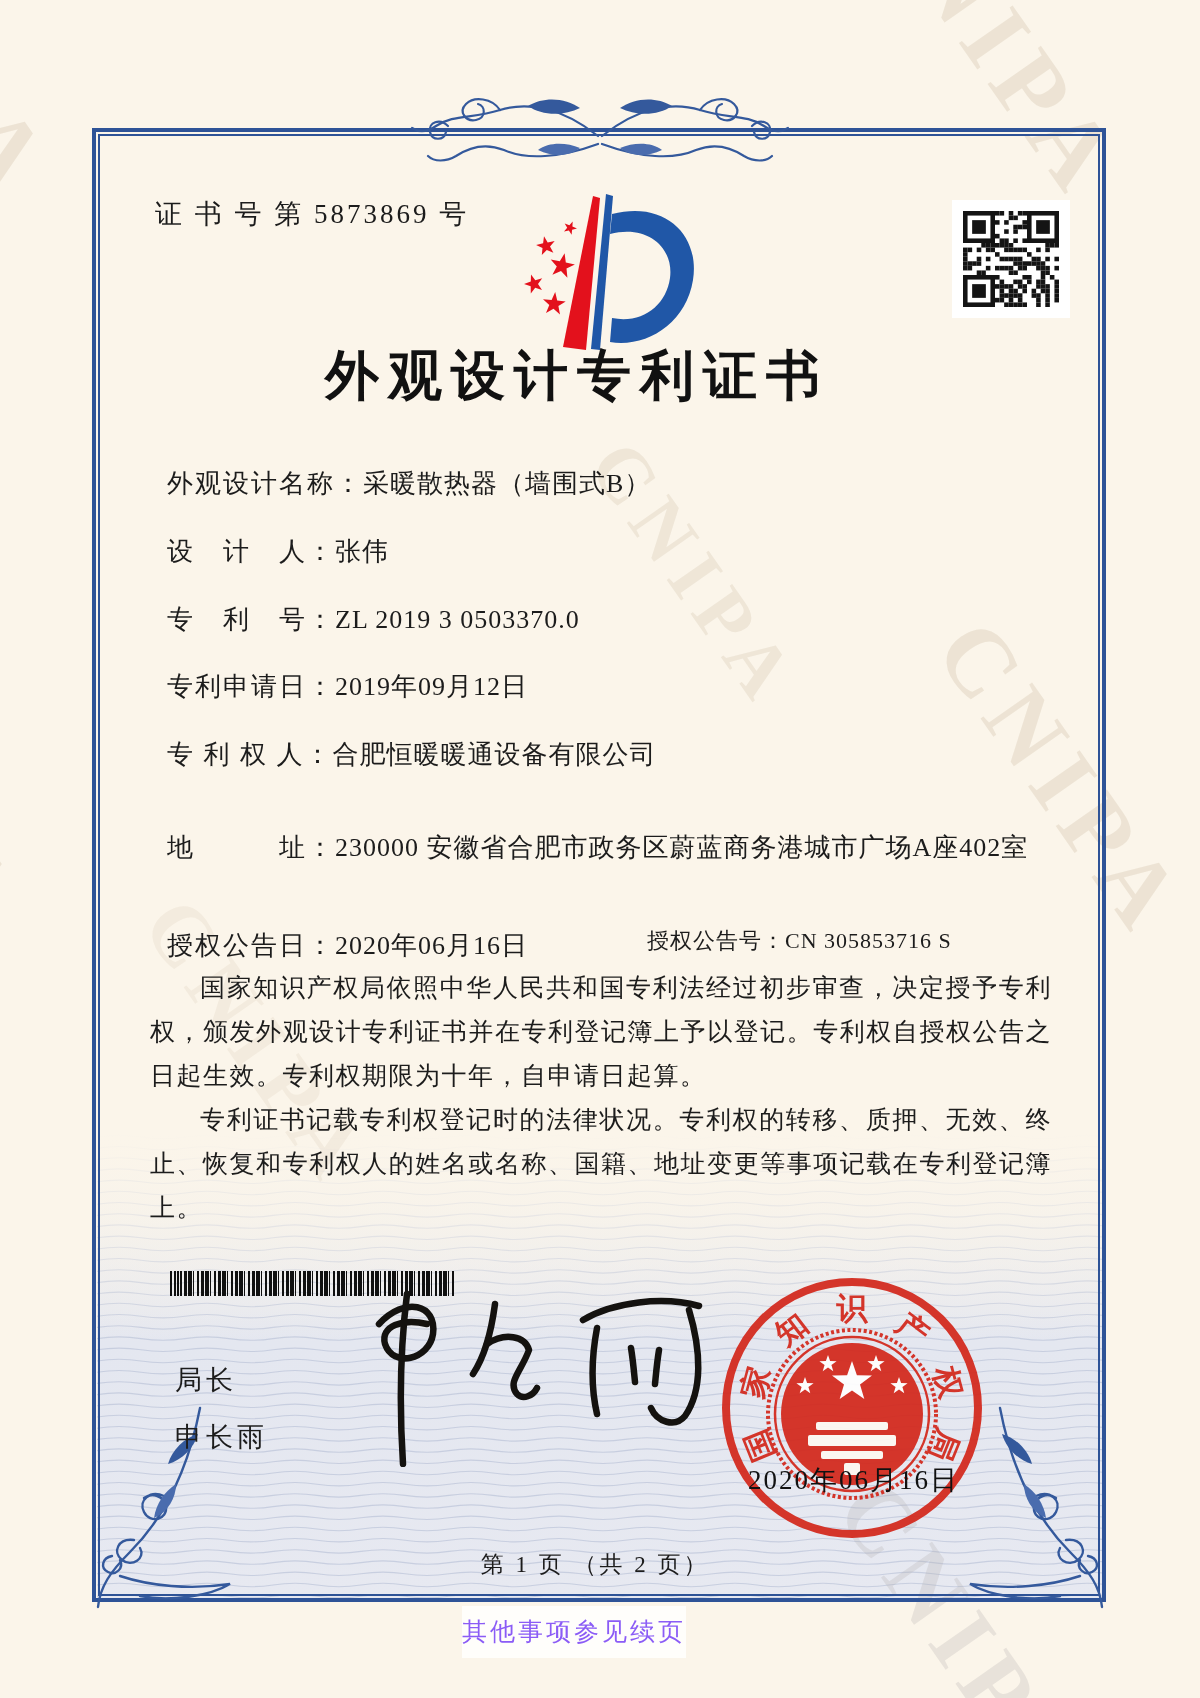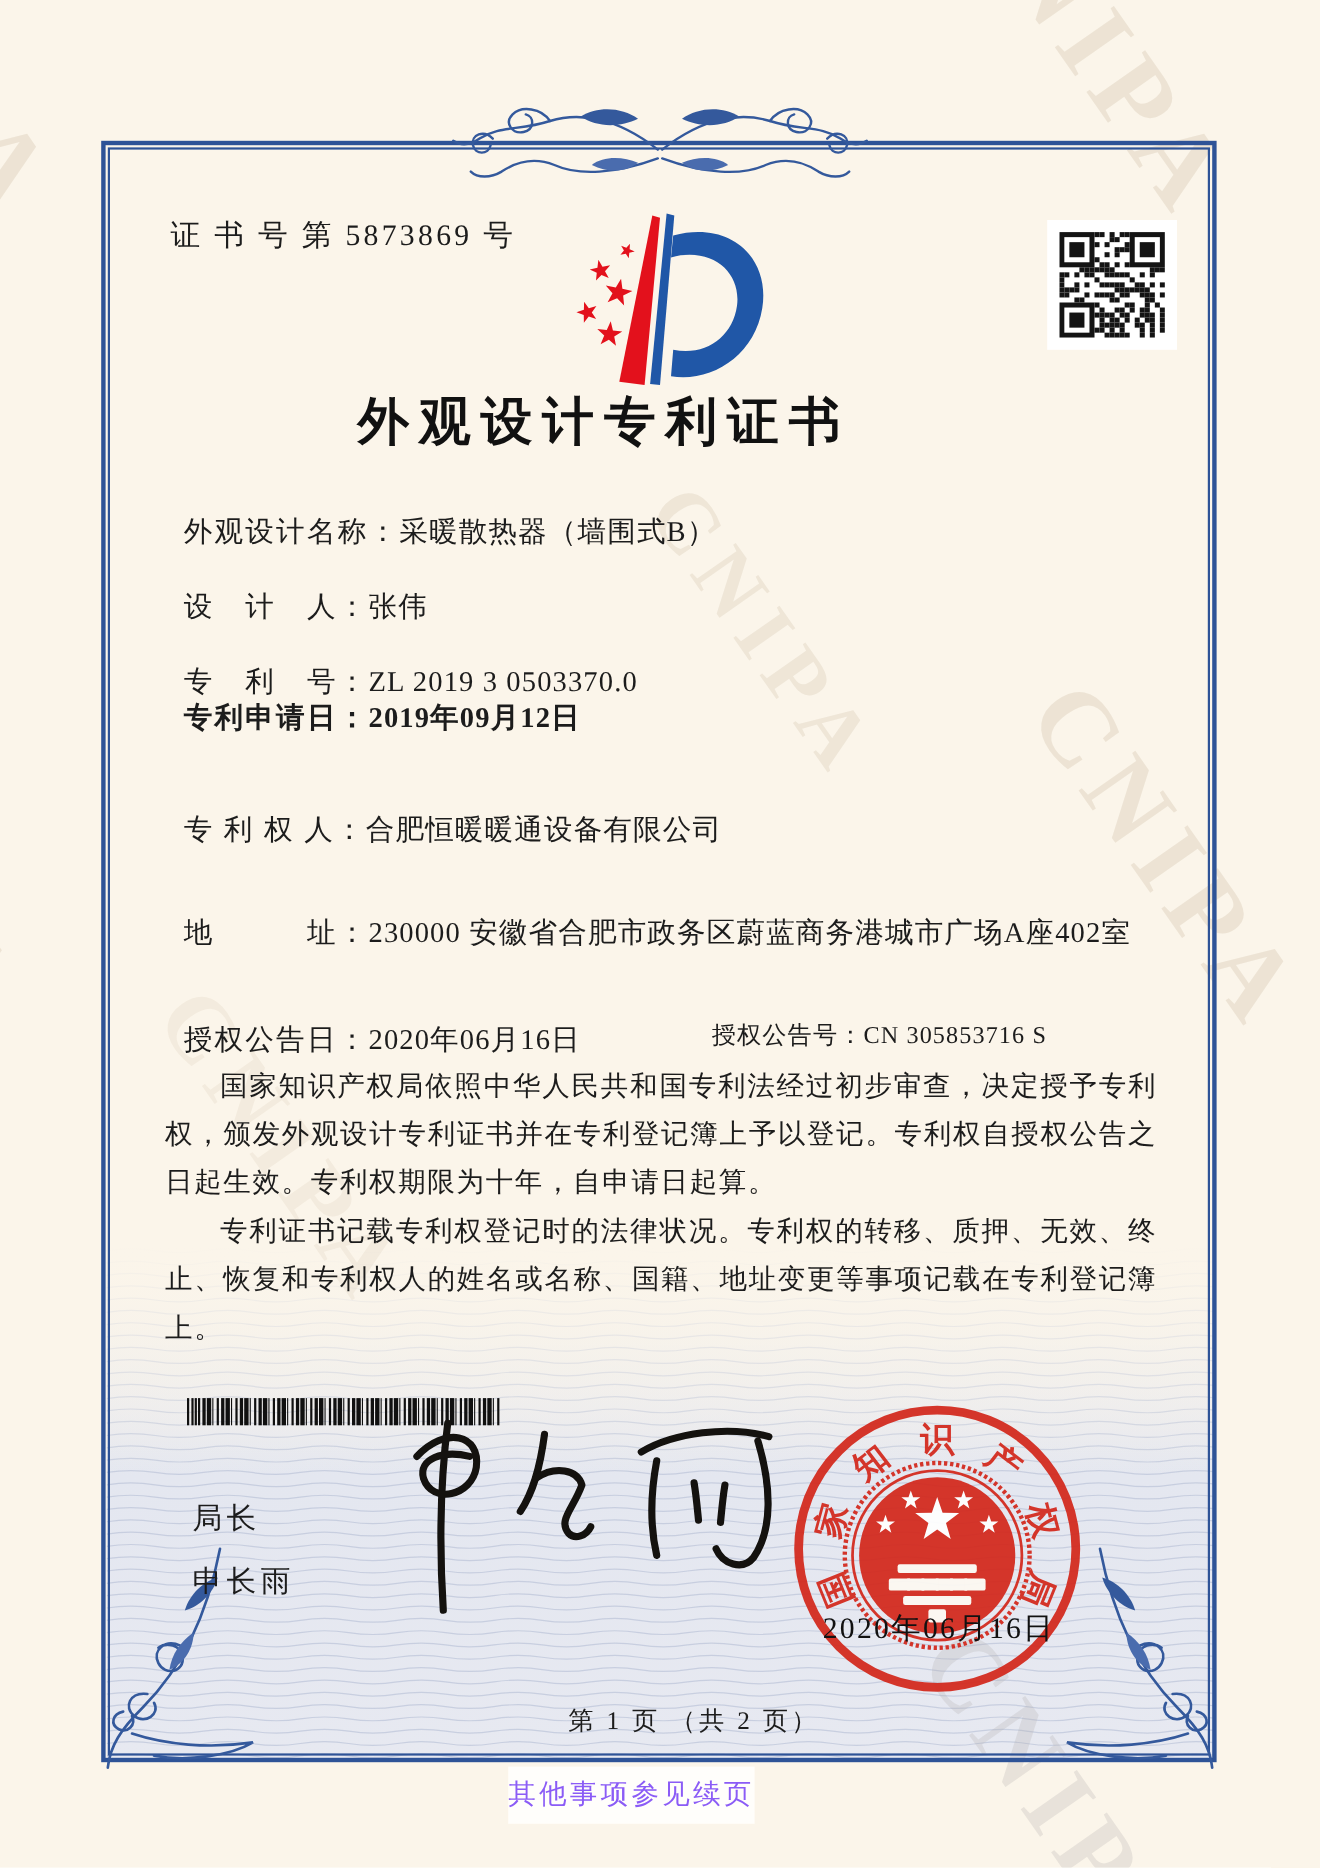--- a/index.html
+++ b/index.html
@@ -36,22 +36,22 @@
     position:absolute;left:2px;top:2px;right:2px;bottom:2px;
     border:2px solid #2e5397;
   }
   .ornament{position:absolute;z-index:3;pointer-events:none;}
   
   .cert-no{position:absolute;left:155px;top:196px;z-index:3;font-size:27px;letter-spacing:3px;}
   .logo{position:absolute;left:500px;top:192px;z-index:3;}
   .qr{position:absolute;left:952px;top:200px;width:118px;height:118px;background:#ffffff;z-index:3;}
   .qr svg{position:absolute;left:11px;top:11px;}
   .doc-title{
-    position:absolute;left:325px;top:352px;z-index:3;
-    font-size:47px;font-weight:700;letter-spacing:9px;color:#111;
+    position:absolute;left:325px;top:340px;z-index:3;
+    font-size:54px;font-weight:700;letter-spacing:9px;color:#111;
   }
   
   .field{position:absolute;left:155px;z-index:3;font-size:26px;line-height:40px;letter-spacing:1px;margin-left:12px;}
   .field .lab{letter-spacing:2px;}
   .addr{display:flex;}
   .addr .val{width:742px;}
   .grant2{position:absolute;left:647px;z-index:3;font-size:22px;letter-spacing:1px;}
   
   .bodytext{
     position:absolute;left:150px;top:966px;width:902px;z-index:3;
@@ -62,21 +62,21 @@
   .barcode{position:absolute;left:170px;top:1271px;z-index:3;}
   .director{position:absolute;left:175px;top:1352px;z-index:3;font-size:27px;letter-spacing:4px;line-height:57px;
     font-family:"Liberation Sans","DejaVu Sans",sans-serif;}
   .signature{position:absolute;left:345px;top:1252px;z-index:4;}
   .seal{position:absolute;left:712px;top:1268px;width:280px;height:280px;z-index:4;opacity:0.93;}
   .seal .ringchar{
     position:absolute;left:50%;top:50%;font-size:31px;font-weight:700;color:#d3281c;
     font-family:"Liberation Sans","DejaVu Sans",sans-serif;
   }
   .seal-date{position:absolute;left:748px;top:1462px;z-index:5;font-size:27px;letter-spacing:2px;color:#111;}
-  .page-info{position:absolute;left:92px;top:1549px;width:1006px;text-align:center;z-index:3;font-size:23px;letter-spacing:3px;margin-left:36px;}
+  .page-info{position:absolute;left:92px;top:1549px;width:1006px;text-align:center;z-index:3;font-size:23px;letter-spacing:3px;}
   .cont-note{
     position:absolute;left:462px;top:1606px;width:224px;height:52px;z-index:3;
     background:#fffefb;text-align:center;line-height:52px;font-size:25px;letter-spacing:3px;color:#8b5cf6;
   }
 </style>
 </head>
 <body>
 
 <div class="page">
 
@@ -351,21 +351,21 @@
 
   <div class="field" style="top:464px;">
     <span class="lab">外观设计名称：</span><span>采暖散热器（墙围式B）</span>
   </div>
   <div class="field" style="top:532px;">
     <span class="lab">设　计　人：</span><span>张伟</span>
   </div>
   <div class="field" style="top:600px;">
     <span class="lab">专　利　号：</span><span>ZL 2019 3 0503370.0</span>
   </div>
-  <div class="field" style="top:633px;font-weight:bold;">
+  <div class="field" style="top:667px;">
     <span class="lab">专利申请日：</span><span>2019年09月12日</span>
   </div>
   <div class="field" style="top:735px;">
     <span class="lab">专 利 权 人：</span><span>合肥恒暖暖通设备有限公司</span>
   </div>
   <div class="field addr" style="top:828px;">
     <span class="lab">地　　　址：</span>
       <span class="val">230000 安徽省合肥市政务区蔚蓝商务港城市广场A座402室</span>
   </div>
   <div class="field" style="top:926px;">

